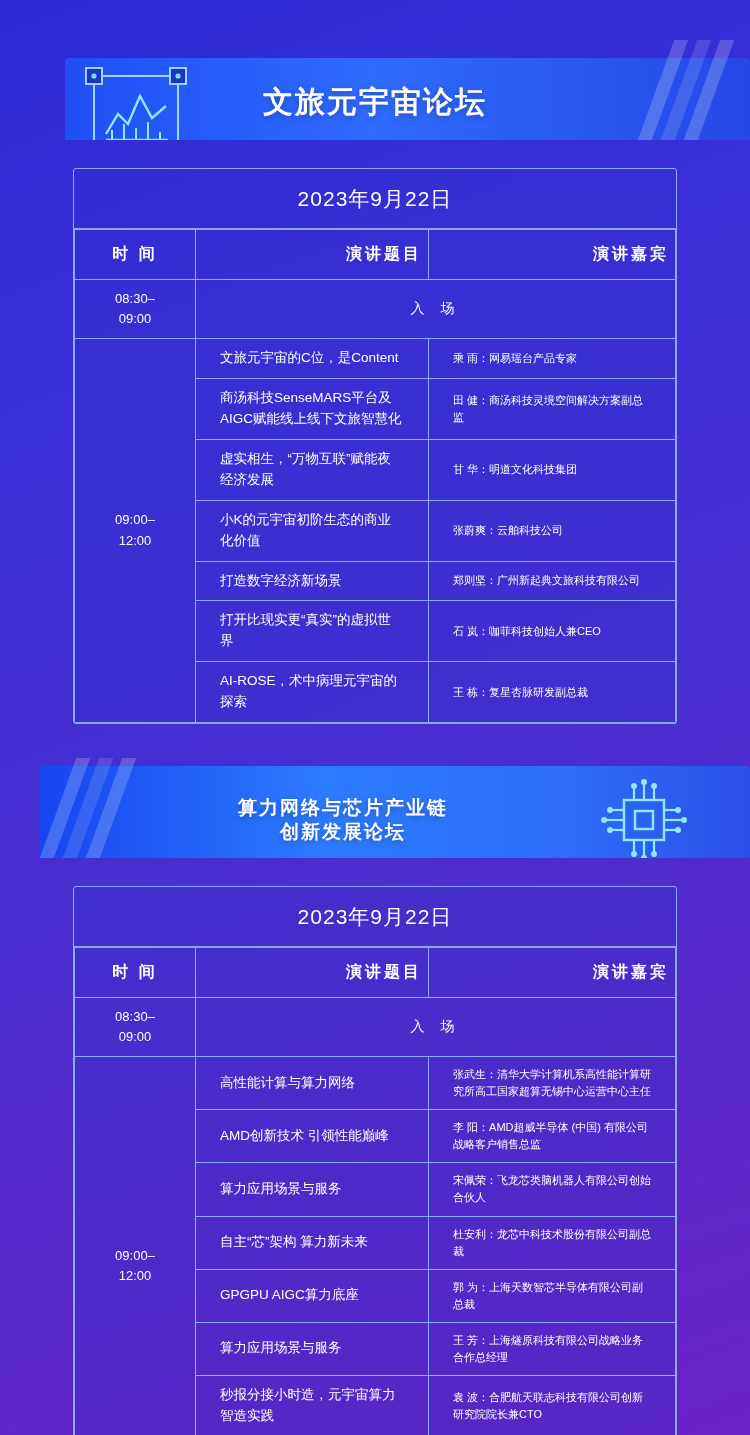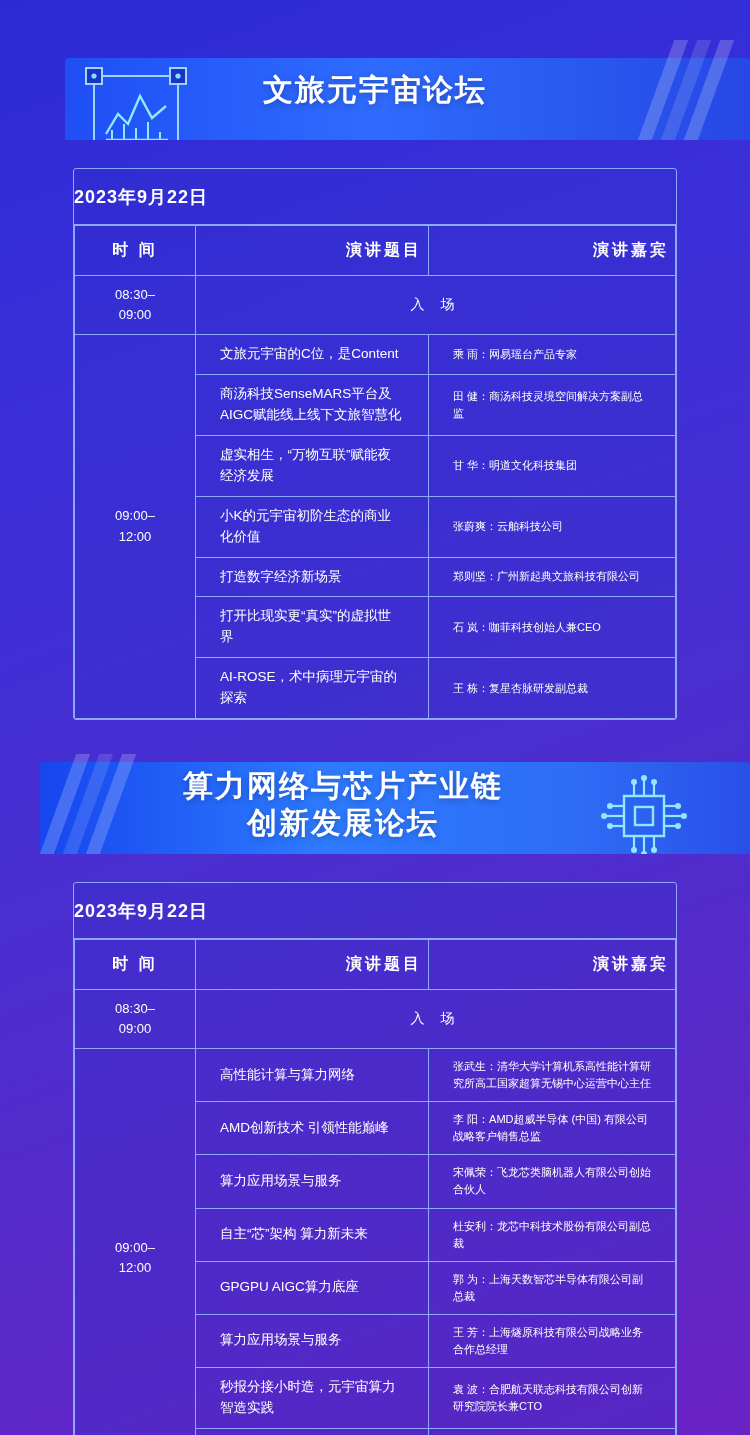--- a/index.html
+++ b/index.html
@@ -39,38 +39,38 @@
   }
   .banner-bar.two {
     left: 40px;
     right: 0;
     top: 8px;
     height: 96px;
     background: linear-gradient(90deg, #1746ef 0%, #2d7bff 40%, #2e6df6 75%, #2a4fe8 100%);
   }
   .banner-title {
     position: absolute;
-    top: 0;
+    top: 12px;
     left: 0;
     right: 0;
     height: 100%;
     display: flex;
     align-items: center;
     justify-content: center;
     font-size: 30px;
     font-weight: bold;
     letter-spacing: 2px;
     text-shadow: 0 2px 6px rgba(0,0,0,0.25);
     z-index: 5;
     white-space: pre-line;
     text-align: center;
     line-height: 1.25;
   }
   .banner-title.two {
-    font-size: 30px;
+    font-size: 19px;
     justify-content: center;
     padding-right: 64px;
     box-sizing: border-box;
   }
   .slash-group {
     position: absolute;
     top: 0;
     height: 100%;
     display: flex;
     gap: 9px;
@@ -96,23 +96,23 @@
   .card {
     margin: 28px auto 0 auto;
     width: 604px;
     border: 1px solid #8fa8ff;
     border-radius: 3px;
     background: rgba(42,46,200,0.25);
     box-sizing: border-box;
     overflow: hidden;
   }
   .card-date {
-    text-align: left;
-    font-size: 18px;
-    font-weight: bold;
+    text-align: center;
+    font-size: 21px;
+    font-weight: normal;
     padding: 16px 0 15px 0;
     border-bottom: 1px solid #8fa8ff;
     letter-spacing: 1px;
   }
   table {
     width: 100%;
     border-collapse: collapse;
     font-size: 13.5px;
   }
   th, td {

